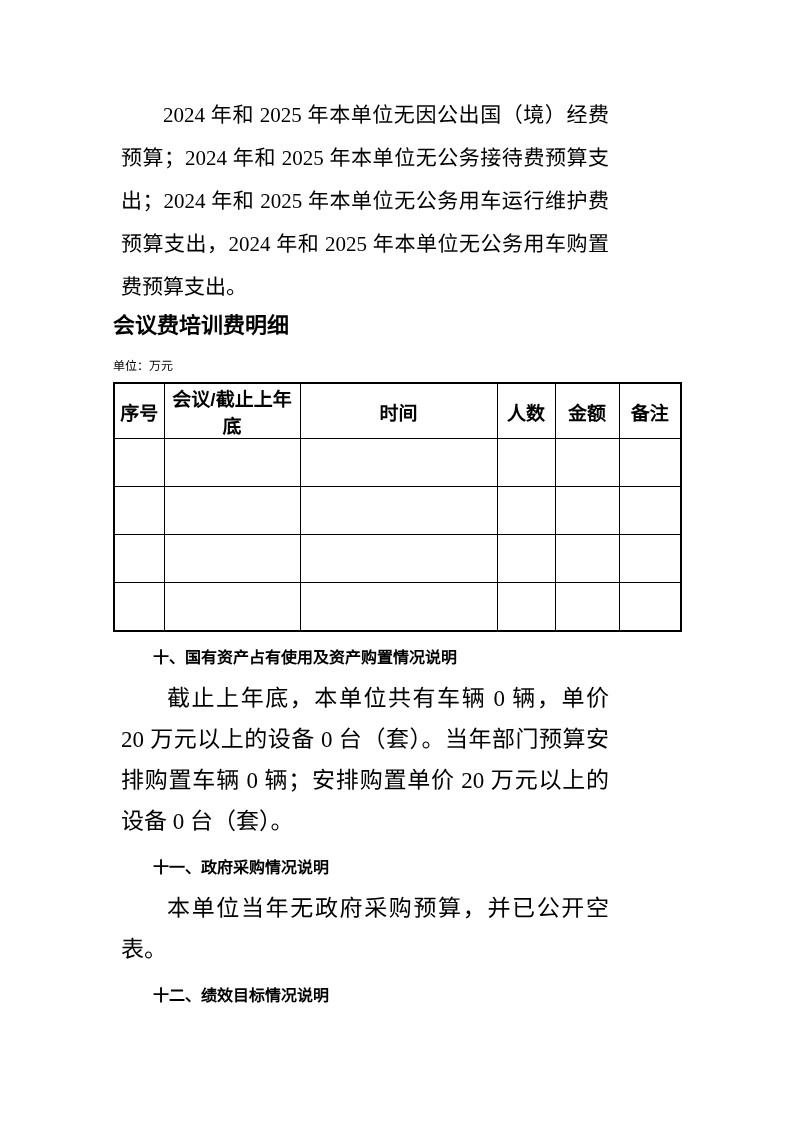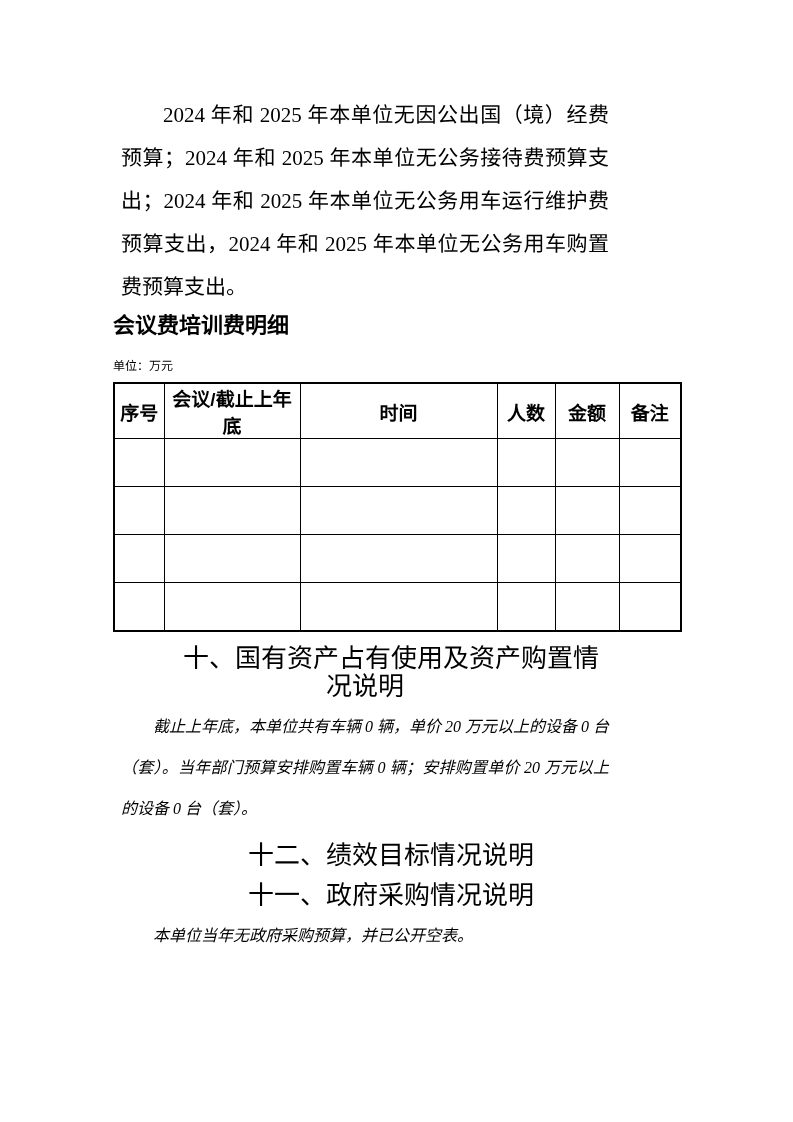--- a/index.html
+++ b/index.html
@@ -66,35 +66,33 @@
     height: 47px;
     font-family: "Liberation Serif", "DejaVu Serif", serif;
     font-size: 19px;
     text-align: center;
     vertical-align: middle;
   }
   .section-heading {
     margin: 12px 0 6px 0;
     padding: 0 8px;
     font-family: "Liberation Sans", "DejaVu Sans", sans-serif;
-    font-weight: normal;
-    font-size: 26px;
+    font-weight: bold;
+    font-size: 16px;
     line-height: 28px;
     text-indent: 2em;
-    text-align: center;
   }
   .section-body {
     margin: 0;
     padding: 0 8px;
     font-family: "Liberation Serif", "DejaVu Serif", serif;
-    font-size: 16px;
+    font-size: 23px;
     line-height: 41px;
     text-align: justify;
     text-indent: 2em;
-    font-style: italic;
   }
 </style>
 </head>
 <body>
 
 <div class="page">
 
   <p class="body-para">2024 年和 2025 年本单位无因公出国（境）经费预算；2024 年和 2025 年本单位无公务接待费预算支出；2024 年和 2025 年本单位无公务用车运行维护费预算支出，2024 年和 2025 年本单位无公务用车购置费预算支出。</p>
 
 
@@ -156,21 +154,21 @@
         </tr>
       </tbody>
   </table>
 
   <section>
     <h3 class="section-heading">十、国有资产占有使用及资产购置情况说明</h3>
     <p class="section-body">截止上年底，本单位共有车辆 0 辆，单价 20 万元以上的设备 0 台（套）。当年部门预算安排购置车辆 0 辆；安排购置单价 20 万元以上的设备 0 台（套）。</p>
   </section>
 
   <section>
-    <h3 class="section-heading">十二、绩效目标情况说明</h3>
+    <h3 class="section-heading">十一、政府采购情况说明</h3>
+    <p class="section-body">本单位当年无政府采购预算，并已公开空表。</p>
   </section>
 
   <section>
-    <h3 class="section-heading">十一、政府采购情况说明</h3>
-    <p class="section-body">本单位当年无政府采购预算，并已公开空表。</p>
+    <h3 class="section-heading">十二、绩效目标情况说明</h3>
   </section>
 
 </div>
 
 </body></html>

